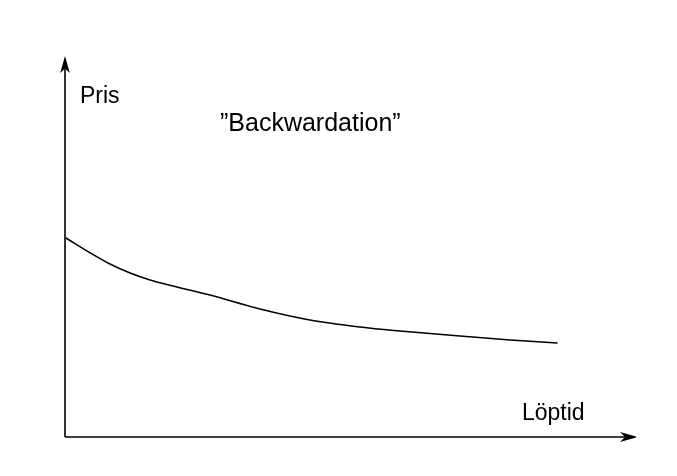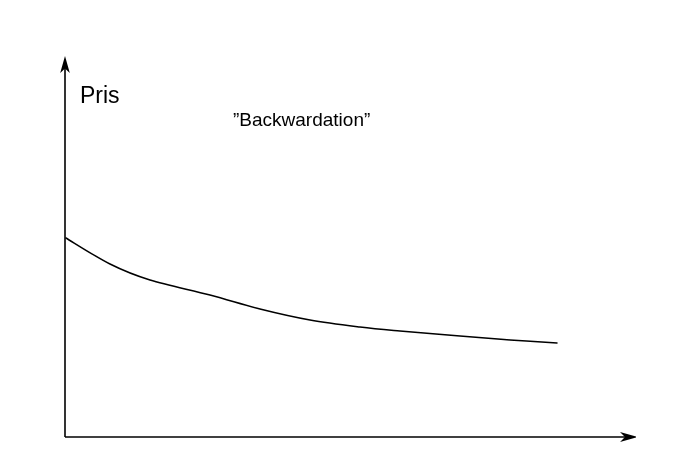--- a/index.html
+++ b/index.html
@@ -33,23 +33,23 @@
     line-height: 1;
     font-family: "Liberation Sans", sans-serif;
     font-weight: 400;
   }
   #label-pris {
     left: 80px;
     top: 84px;
     font-size: 23px;
   }
   #label-backwardation {
-    left: 233px;
+    left: 220px;
     top: 110px;
-    font-size: 19px;
+    font-size: 25px;
   }
   #label-spotpris {
     left: 102px;
     top: 222px;
     font-size: 23px;
   }
   #label-loptid {
     left: 522px;
     top: 401px;
     font-size: 23px;
@@ -69,14 +69,15 @@
     <polygon points="638,437 620,432 625,437 620,442" fill="#000000"></polygon>
 
     <path id="spotpris-curve" d="M 66 238 C 73.33 242.33, 96.00 257.00, 110 264 C 124.00 271.00, 133.33 274.83, 150 280 C 166.67 285.17, 191.67 290.17, 210 295 C 228.33 299.83, 243.33 304.83, 260 309 C 276.67 313.17, 293.33 317.00, 310 320 C 326.67 323.00, 345.00 325.17, 360 327 C 375.00 328.83, 383.33 329.50, 400 331 C 416.67 332.50, 441.67 334.50, 460 336 C 478.33 337.50, 493.83 338.83, 510 340 C 526.17 341.17, 549.17 342.50, 557 343" fill="none" stroke="#000000" stroke-width="1.5" stroke-linecap="round" stroke-linejoin="round"></path>
   </svg>
 
   <div class="fig-label" id="label-pris">Pris</div>
 
   <div class="fig-label" id="label-backwardation">”Backwardation”</div>
 
 
+  <div class="fig-label" id="label-loptid">Löptid</div>
 
 </div>
 
 </body></html>

